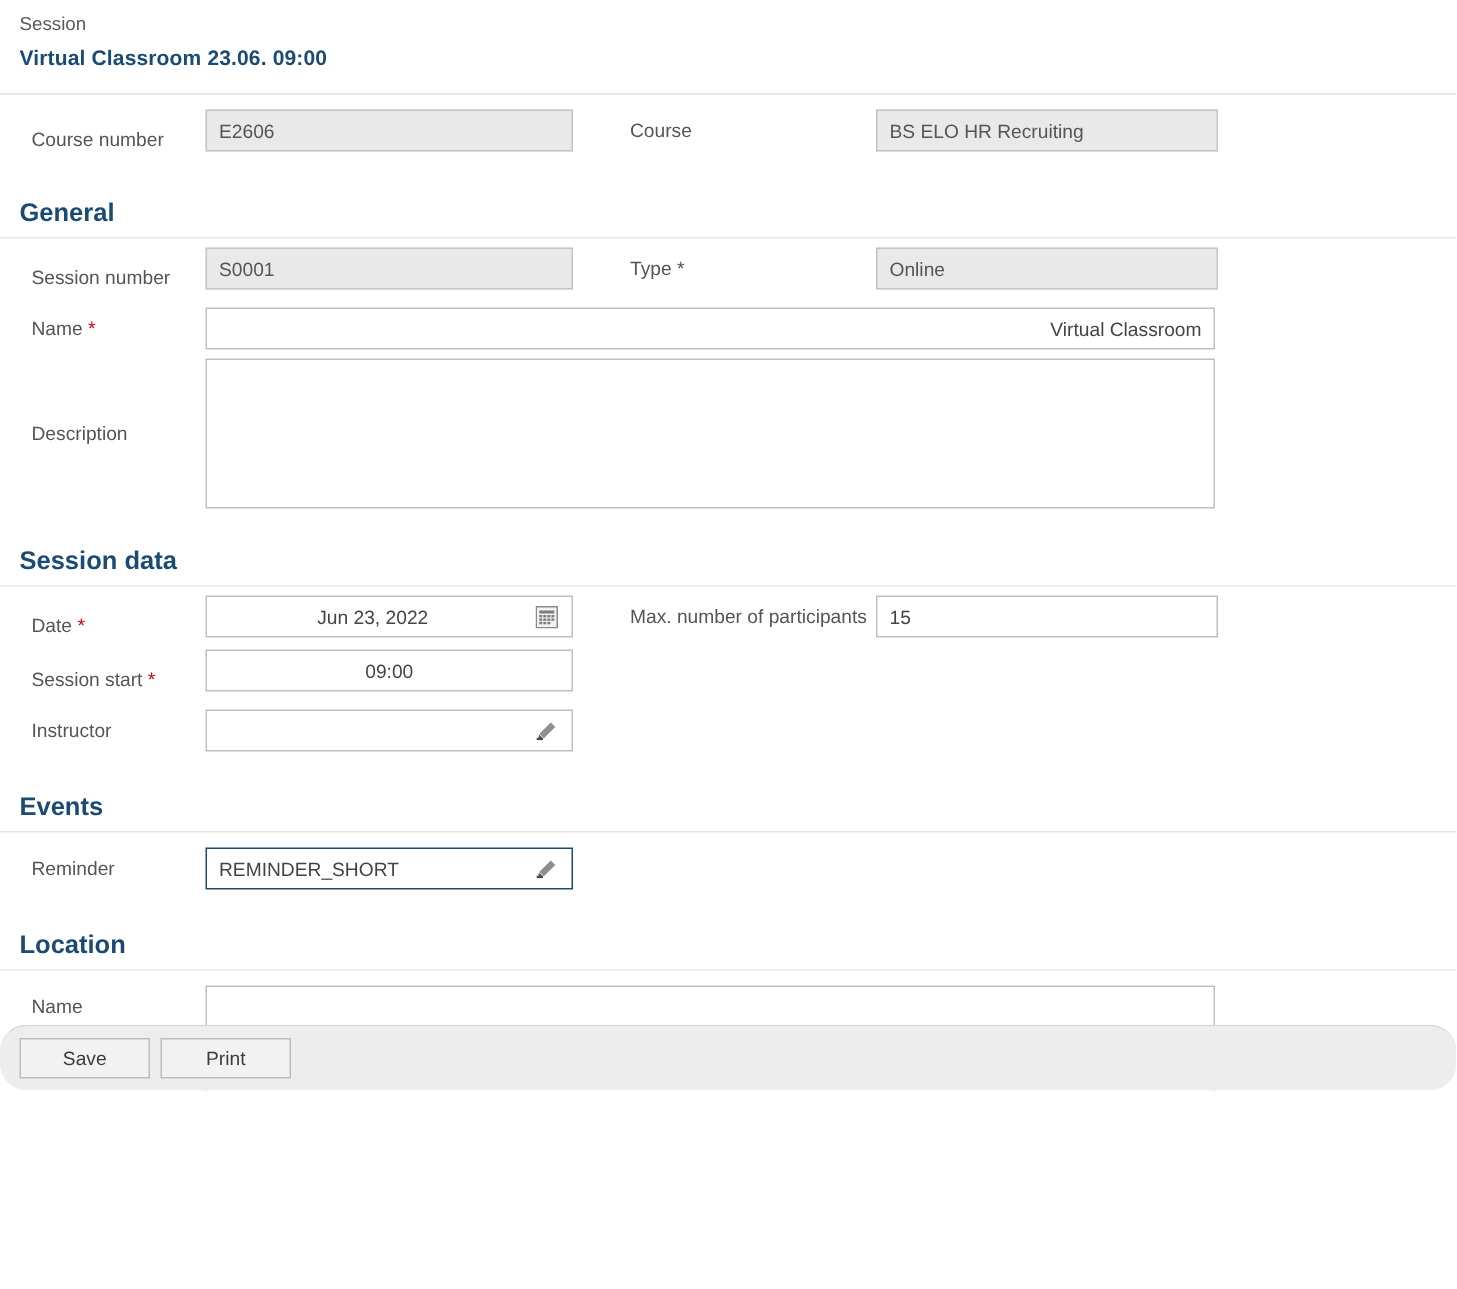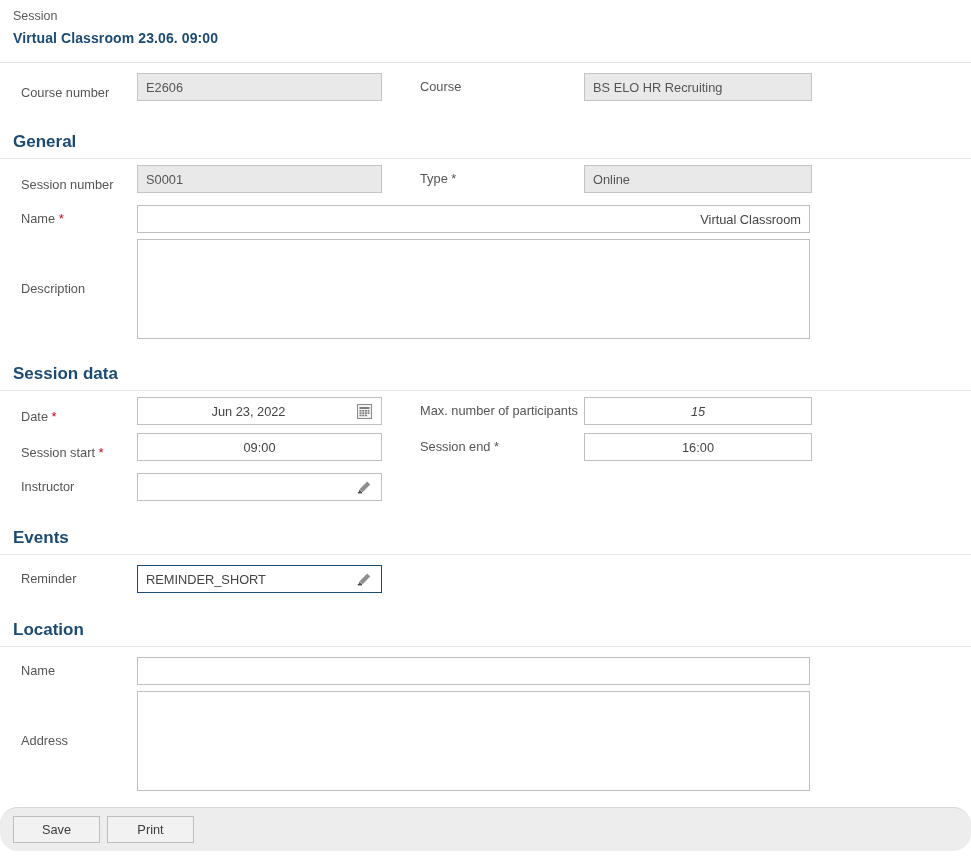--- a/index.html
+++ b/index.html
@@ -4,21 +4,21 @@
 <style>
   * { box-sizing: border-box; }
   html, body {
     margin: 0; padding: 0;
     width: 971px; height: 859px;
     background: #ffffff;
     font-family: "Liberation Sans", sans-serif;
   }
   .page {
     position: relative;
-    width: 971px; height: 851px;
+    width: 971px; height: 727px;
     background: #ffffff;
     overflow: hidden;
   }
 
   
   .header {
     padding: 8px 0 0 13px;
     height: 63px;
     border-bottom: 1px solid #e2e2e2;
   }
@@ -85,21 +85,21 @@
     align-items: center;
     padding: 0 8px;
   }
   .fld.ro { background: #e9e9e9; border-color: #c4c4c4; color: #555; }
   .fld.focus { border: 1px solid #1b4a72; }
   .fld.w245 { width: 245px; }
   .fld.w228 { width: 228px; }
   .fld.w673 { width: 673px; text-align: right; }
   .fld .val { flex: 1 1 auto; }
   .fld .val.center { text-align: center; }
-  .fld .val.right { text-align: center; font-style: italic; }
+  .fld .val.right { text-align: left; }
 
   .ta {
     border: 1px solid #bfbfbf;
     background: #ffffff;
     width: 673px;
     height: 100px;
   }
   .ta.tall { height: 100px; }
 
   .icon-btn {
@@ -235,26 +235,20 @@
       </div>
     </div>
 
     <div class="row grid2">
       <div class="cellA">
         <div class="lbl"><span>Session start</span> <span class="req">*</span></div>
         <div class="fld w245">
           <span class="val center">09:00</span>
         </div>
       </div>
-      <div class="cellB">
-        <div class="lbl-right"><span>Session end</span> <span class="req">*</span></div>
-        <div class="fld w228">
-          <span class="val center">16:00</span>
-        </div>
-      </div>
     </div>
 
     <div class="row">
       <div class="lbl">Instructor</div>
       <div class="fld w245">
         <span class="val"></span>
         <span class="icon-btn">
           <svg width="15" height="15" viewBox="0 0 15 15">
             <path d="M10.2 1.6 L13.2 4.6 L5.6 12.2 L2.6 9.2 Z" fill="#8e8e8e"></path>
             <path d="M2.4 9.6 L1.6 13.2 L5.2 12.4 Z" fill="#5c5c5c"></path>

